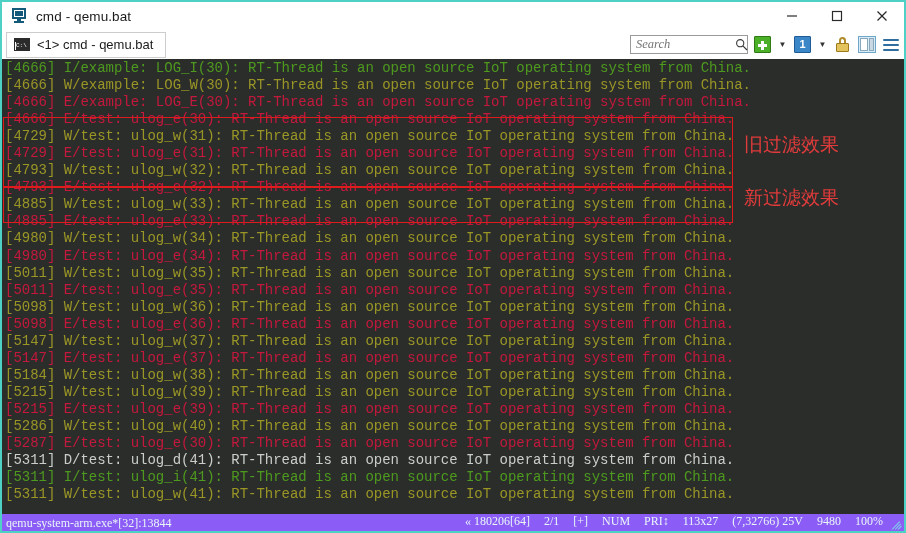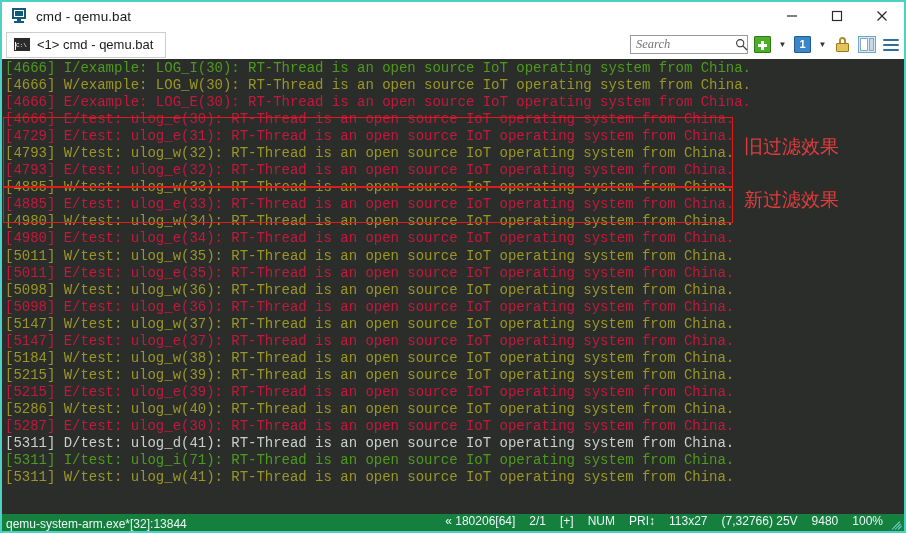--- a/index.html
+++ b/index.html
@@ -260,33 +260,33 @@
 
   .hlbox {
     position: absolute;
     border: 1px solid #e01b1b;
     box-sizing: border-box;
     pointer-events: none;
   }
   .anno {
     position: absolute;
     color: #e23b3b;
-    font-family: Liberation Sans, sans-serif;
+    font-family: Liberation Mono, monospace;
     font-size: 19px;
     line-height: 1;
     white-space: nowrap;
   }
 
   
   .statusbar {
     position: relative;
     height: 19px;
-    background: #15803d;
+    background: #8b5cf6;
     color: #eaf6f8;
-    font-family: Liberation Sans, sans-serif;
+    font-family: Liberation Serif, serif;
     font-size: 12px;
     display: flex;
     align-items: center;
   }
   .sb-left { padding-left: 4px; white-space: nowrap; }
   .sb-right {
     position: absolute;
     right: 0; top: 0;
     height: 21px;
     display: flex;
@@ -390,40 +390,41 @@
       </span>
     </div>
   </div>
 
   <div class="terminal">
     <div class="lines" id="lines">
         <div class="line lvl-I">[4666] I/example: LOG_I(30): RT-Thread is an open source IoT operating system from China.</div>
         <div class="line lvl-W">[4666] W/example: LOG_W(30): RT-Thread is an open source IoT operating system from China.</div>
         <div class="line lvl-E">[4666] E/example: LOG_E(30): RT-Thread is an open source IoT operating system from China.</div>
         <div class="line lvl-E">[4666] E/test: ulog_e(30): RT-Thread is an open source IoT operating system from China.</div>
+        <div class="line lvl-W">[4729] W/test: ulog_w(31): RT-Thread is an open source IoT operating system from China.</div>
         <div class="line lvl-E">[4729] E/test: ulog_e(31): RT-Thread is an open source IoT operating system from China.</div>
         <div class="line lvl-W">[4793] W/test: ulog_w(32): RT-Thread is an open source IoT operating system from China.</div>
         <div class="line lvl-E">[4793] E/test: ulog_e(32): RT-Thread is an open source IoT operating system from China.</div>
         <div class="line lvl-W">[4885] W/test: ulog_w(33): RT-Thread is an open source IoT operating system from China.</div>
         <div class="line lvl-E">[4885] E/test: ulog_e(33): RT-Thread is an open source IoT operating system from China.</div>
         <div class="line lvl-W">[4980] W/test: ulog_w(34): RT-Thread is an open source IoT operating system from China.</div>
         <div class="line lvl-E">[4980] E/test: ulog_e(34): RT-Thread is an open source IoT operating system from China.</div>
         <div class="line lvl-W">[5011] W/test: ulog_w(35): RT-Thread is an open source IoT operating system from China.</div>
         <div class="line lvl-E">[5011] E/test: ulog_e(35): RT-Thread is an open source IoT operating system from China.</div>
         <div class="line lvl-W">[5098] W/test: ulog_w(36): RT-Thread is an open source IoT operating system from China.</div>
         <div class="line lvl-E">[5098] E/test: ulog_e(36): RT-Thread is an open source IoT operating system from China.</div>
         <div class="line lvl-W">[5147] W/test: ulog_w(37): RT-Thread is an open source IoT operating system from China.</div>
         <div class="line lvl-E">[5147] E/test: ulog_e(37): RT-Thread is an open source IoT operating system from China.</div>
         <div class="line lvl-W">[5184] W/test: ulog_w(38): RT-Thread is an open source IoT operating system from China.</div>
         <div class="line lvl-W">[5215] W/test: ulog_w(39): RT-Thread is an open source IoT operating system from China.</div>
         <div class="line lvl-E">[5215] E/test: ulog_e(39): RT-Thread is an open source IoT operating system from China.</div>
         <div class="line lvl-W">[5286] W/test: ulog_w(40): RT-Thread is an open source IoT operating system from China.</div>
         <div class="line lvl-E">[5287] E/test: ulog_e(30): RT-Thread is an open source IoT operating system from China.</div>
         <div class="line lvl-D">[5311] D/test: ulog_d(41): RT-Thread is an open source IoT operating system from China.</div>
-        <div class="line lvl-I">[5311] I/test: ulog_i(71): RT-Thread is an open source IoT operating system from China.</div>
+        <div class="line lvl-I">[5311] I/test: ulog_i(41): RT-Thread is an open source IoT operating system from China.</div>
         <div class="line lvl-W">[5311] W/test: ulog_w(41): RT-Thread is an open source IoT operating system from China.</div>
       </div>
     <div id="overlays">
         <div class="hlbox" style="left: 1px; top: 58px; width: 730px; height: 70px; border-color: rgb(224, 27, 27);"></div>
         <div class="anno" style="left: 742px; top: 78px; color: rgb(226, 59, 59);">旧过滤效果</div>
         <div class="hlbox" style="left: 1px; top: 128px; width: 730px; height: 36px; border-color: rgb(224, 27, 27);"></div>
         <div class="anno" style="left: 742px; top: 131px; color: rgb(226, 59, 59);">新过滤效果</div>
       </div>
   </div>
 

